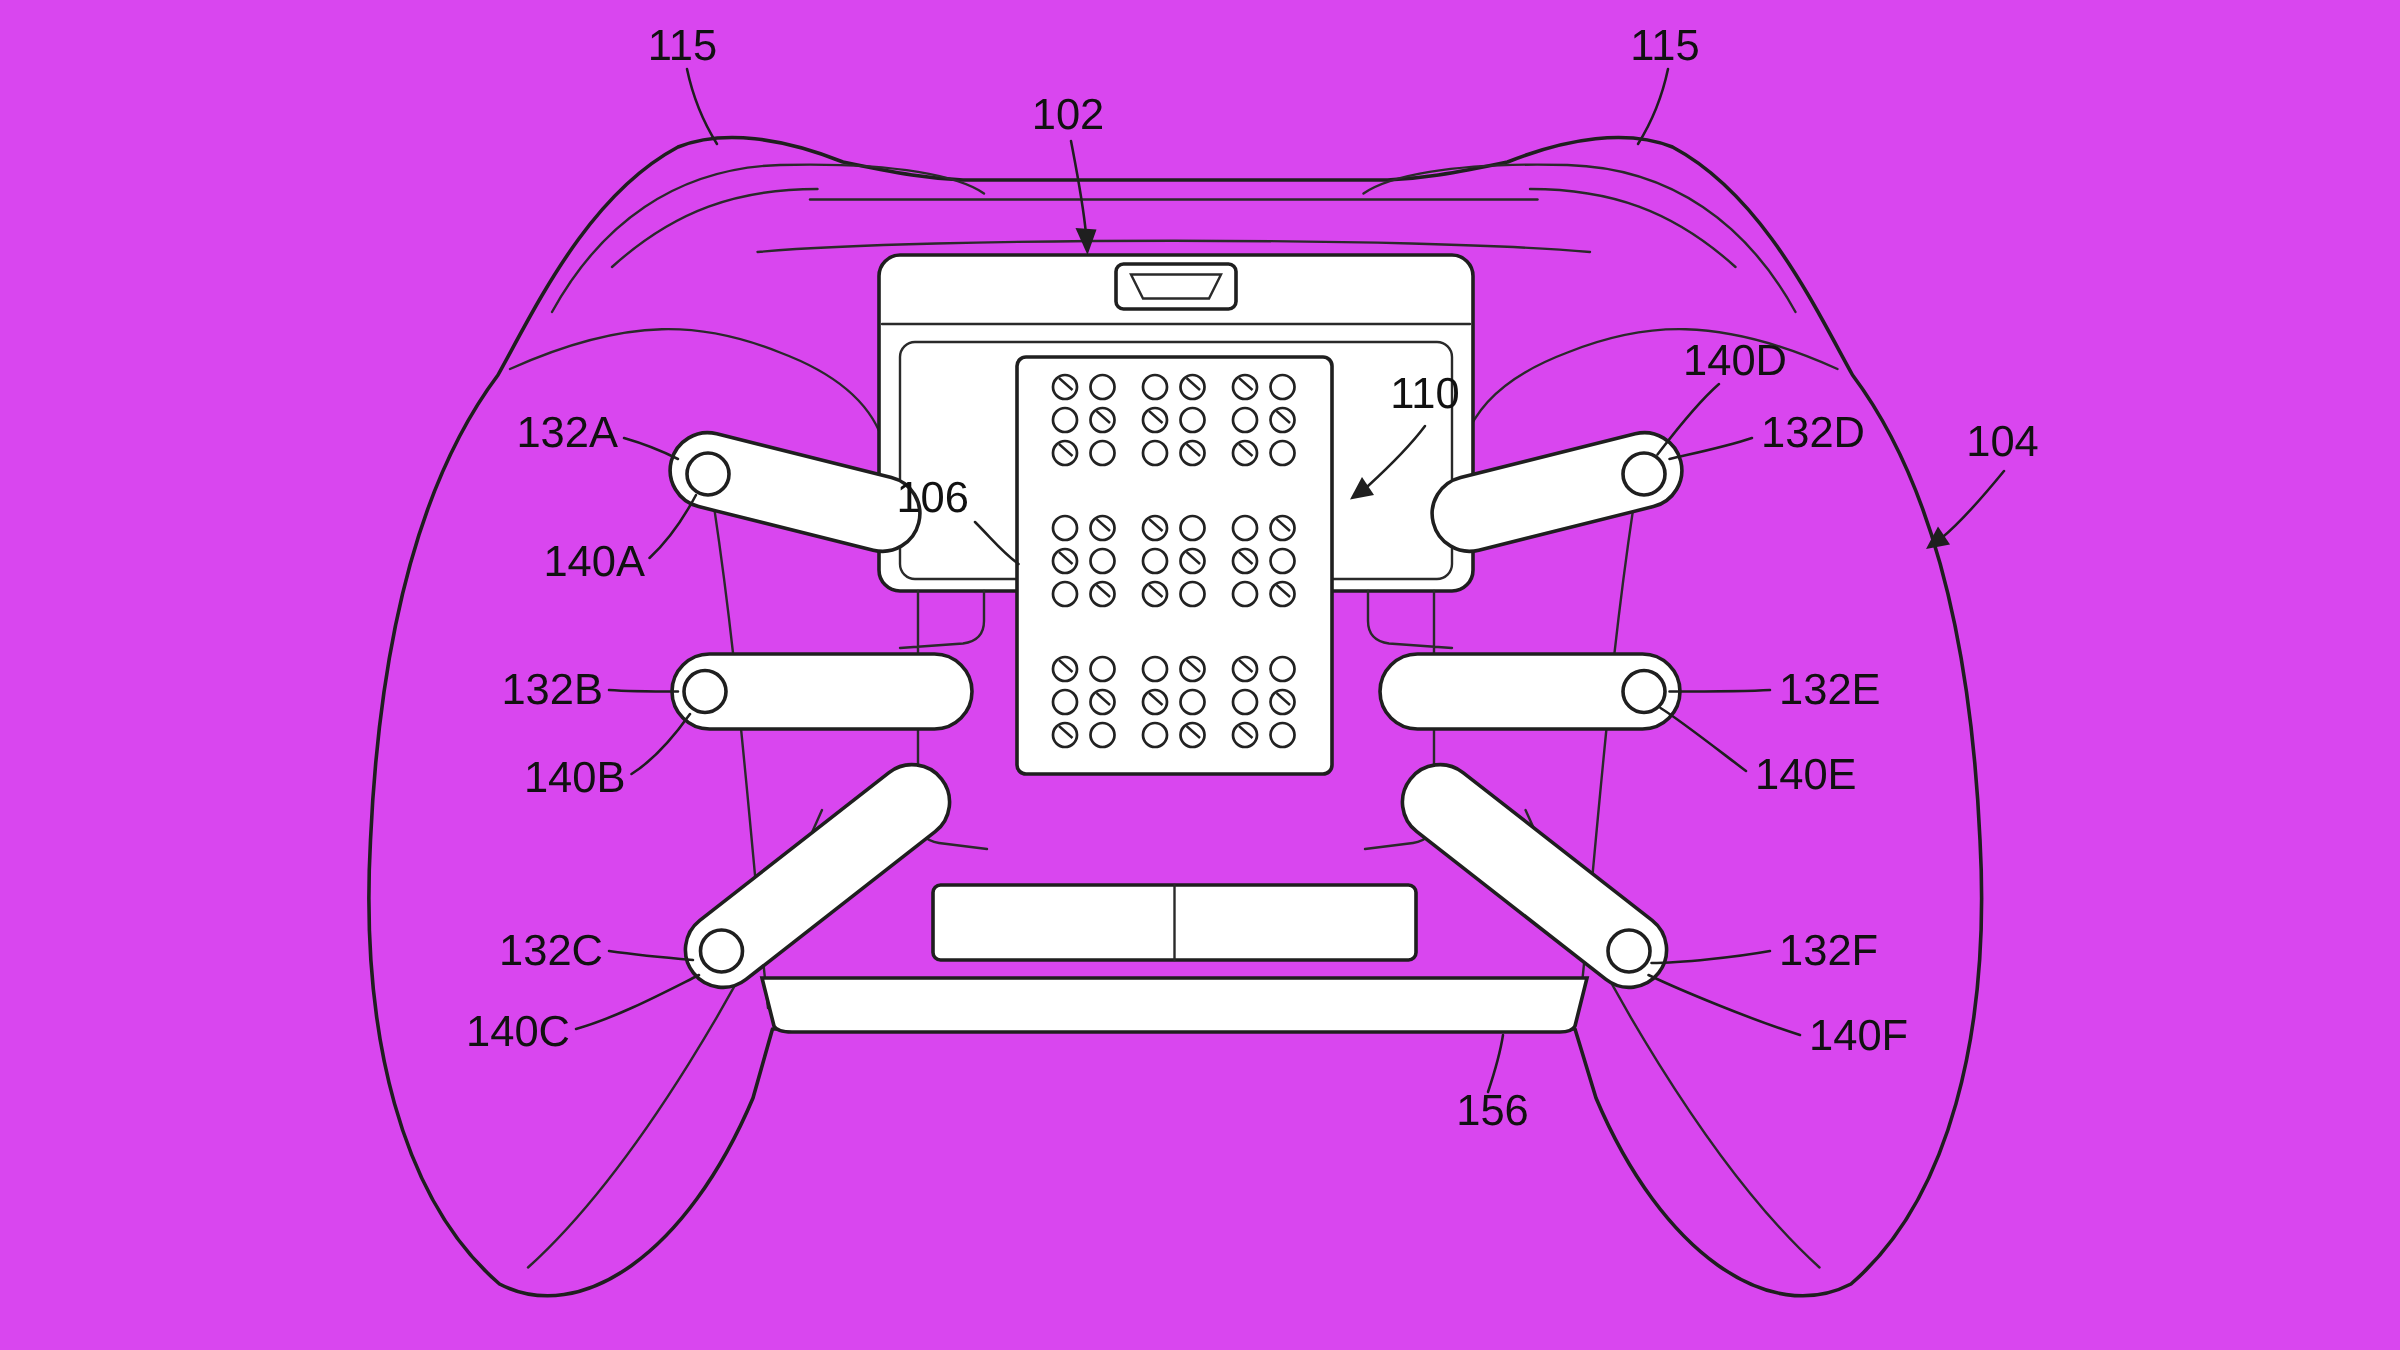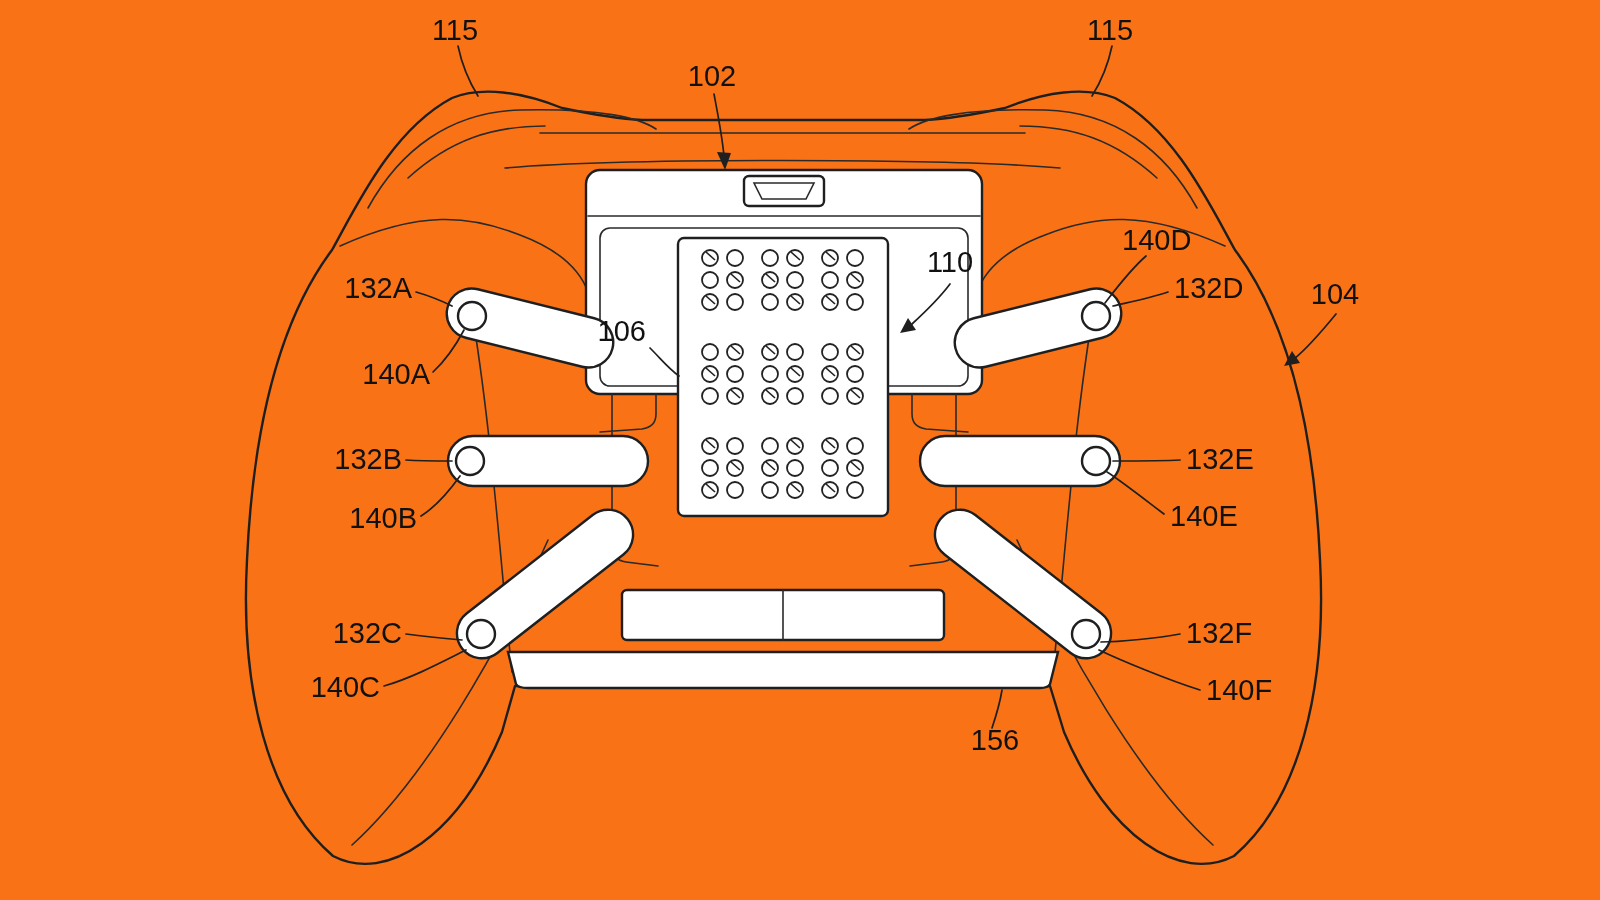--- a/index.html
+++ b/index.html
@@ -7,21 +7,21 @@
     padding: 0;
     background: #ffffff;
     width: 1600px;
     height: 900px;
     overflow: hidden;
     font-family: "Liberation Sans", sans-serif;
   }
   .figure-wrap {
     width: 1600px;
     height: 900px;
-    background: #f97316;
+    background: #d946ef;
   }
   svg { display: block; }
   .outline {
     fill: none;
     stroke: #1f1f1f;
     stroke-width: 2.4;
     stroke-linecap: round;
     stroke-linejoin: round;
   }
   .outline-thin {

